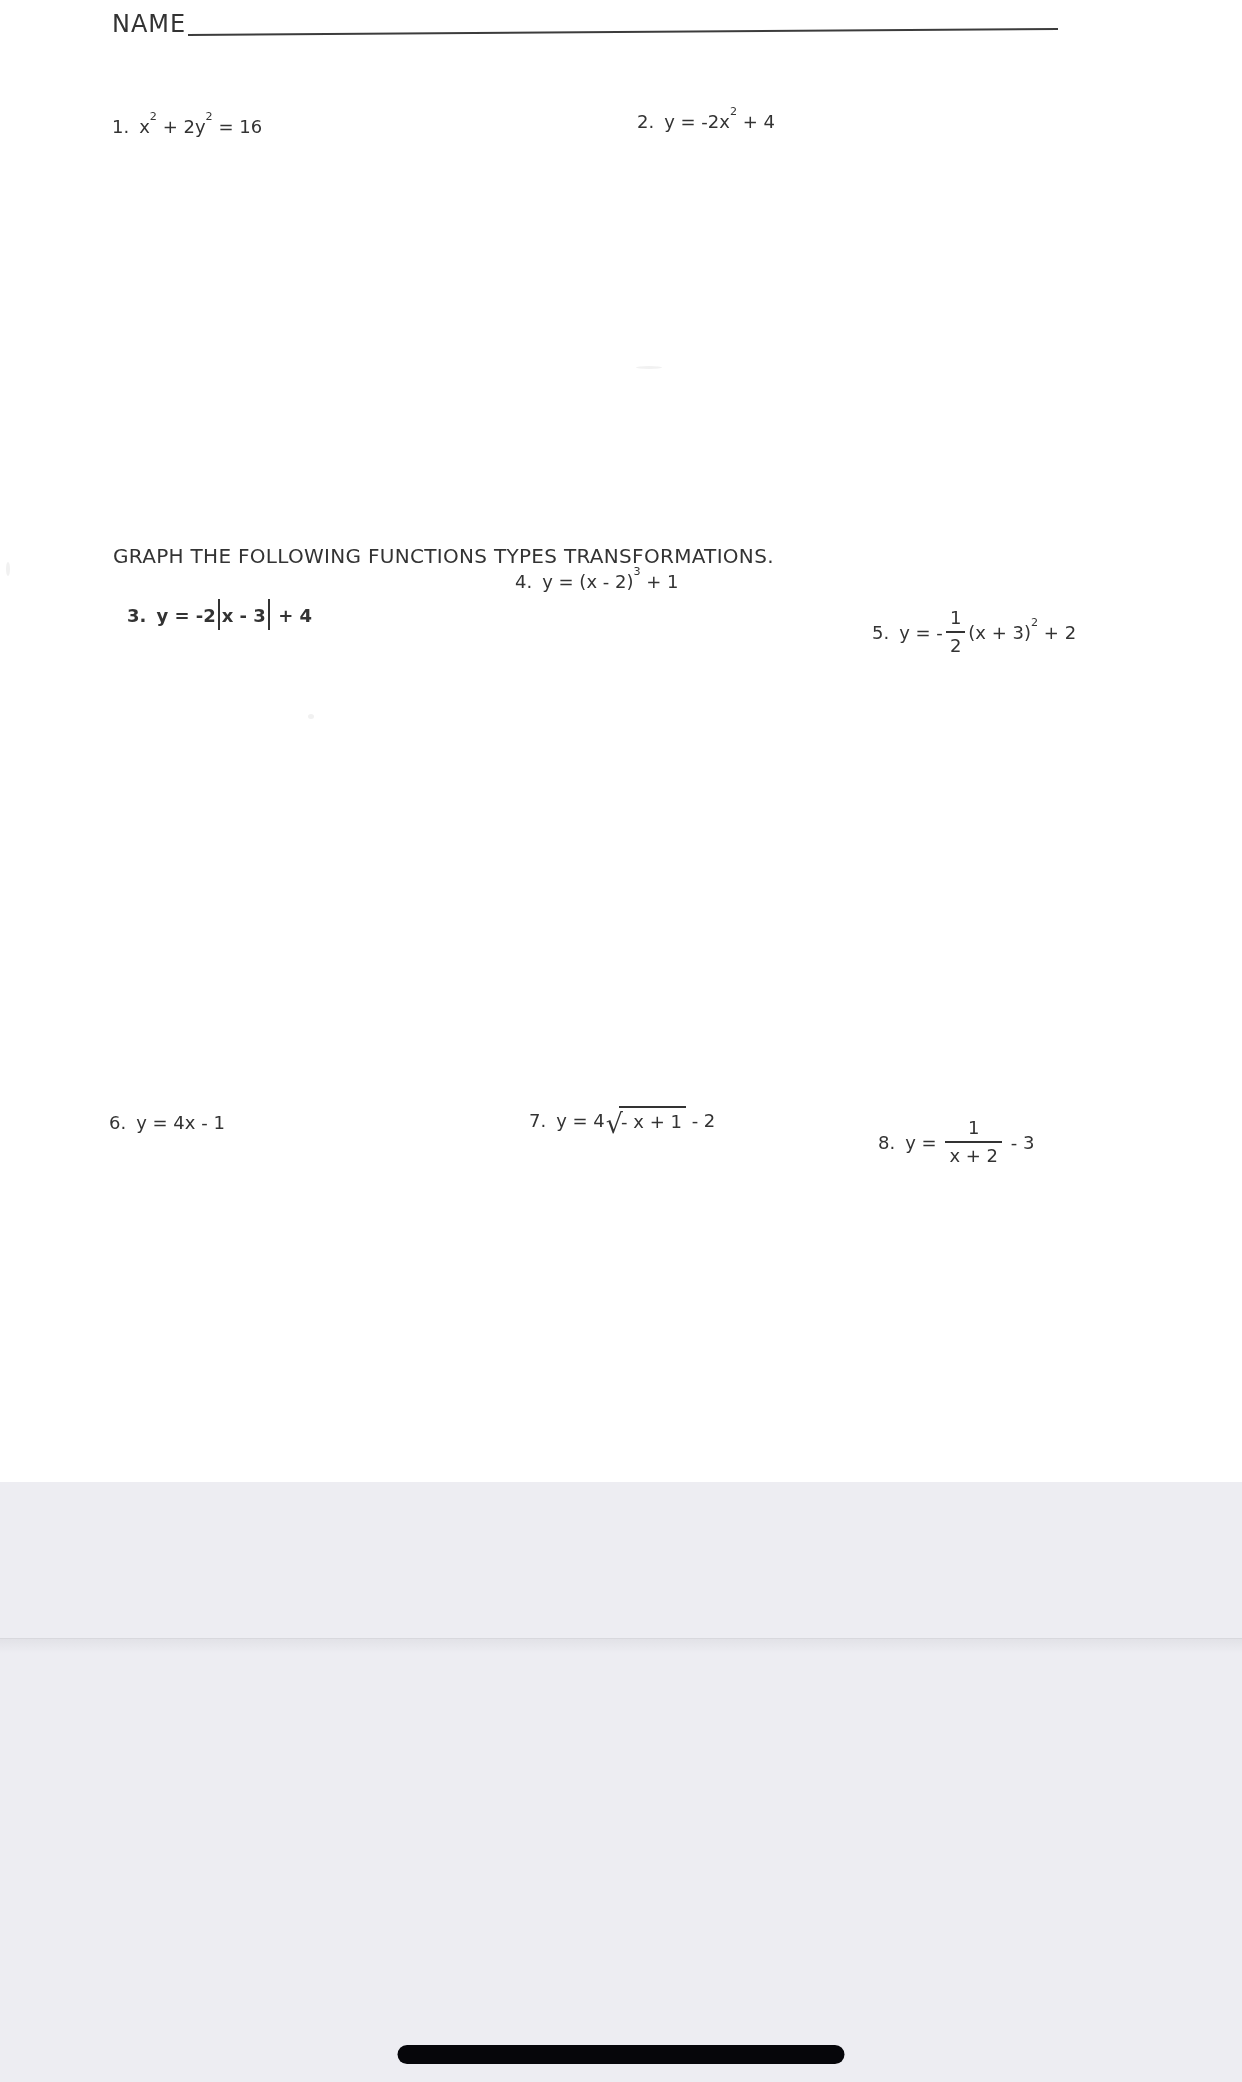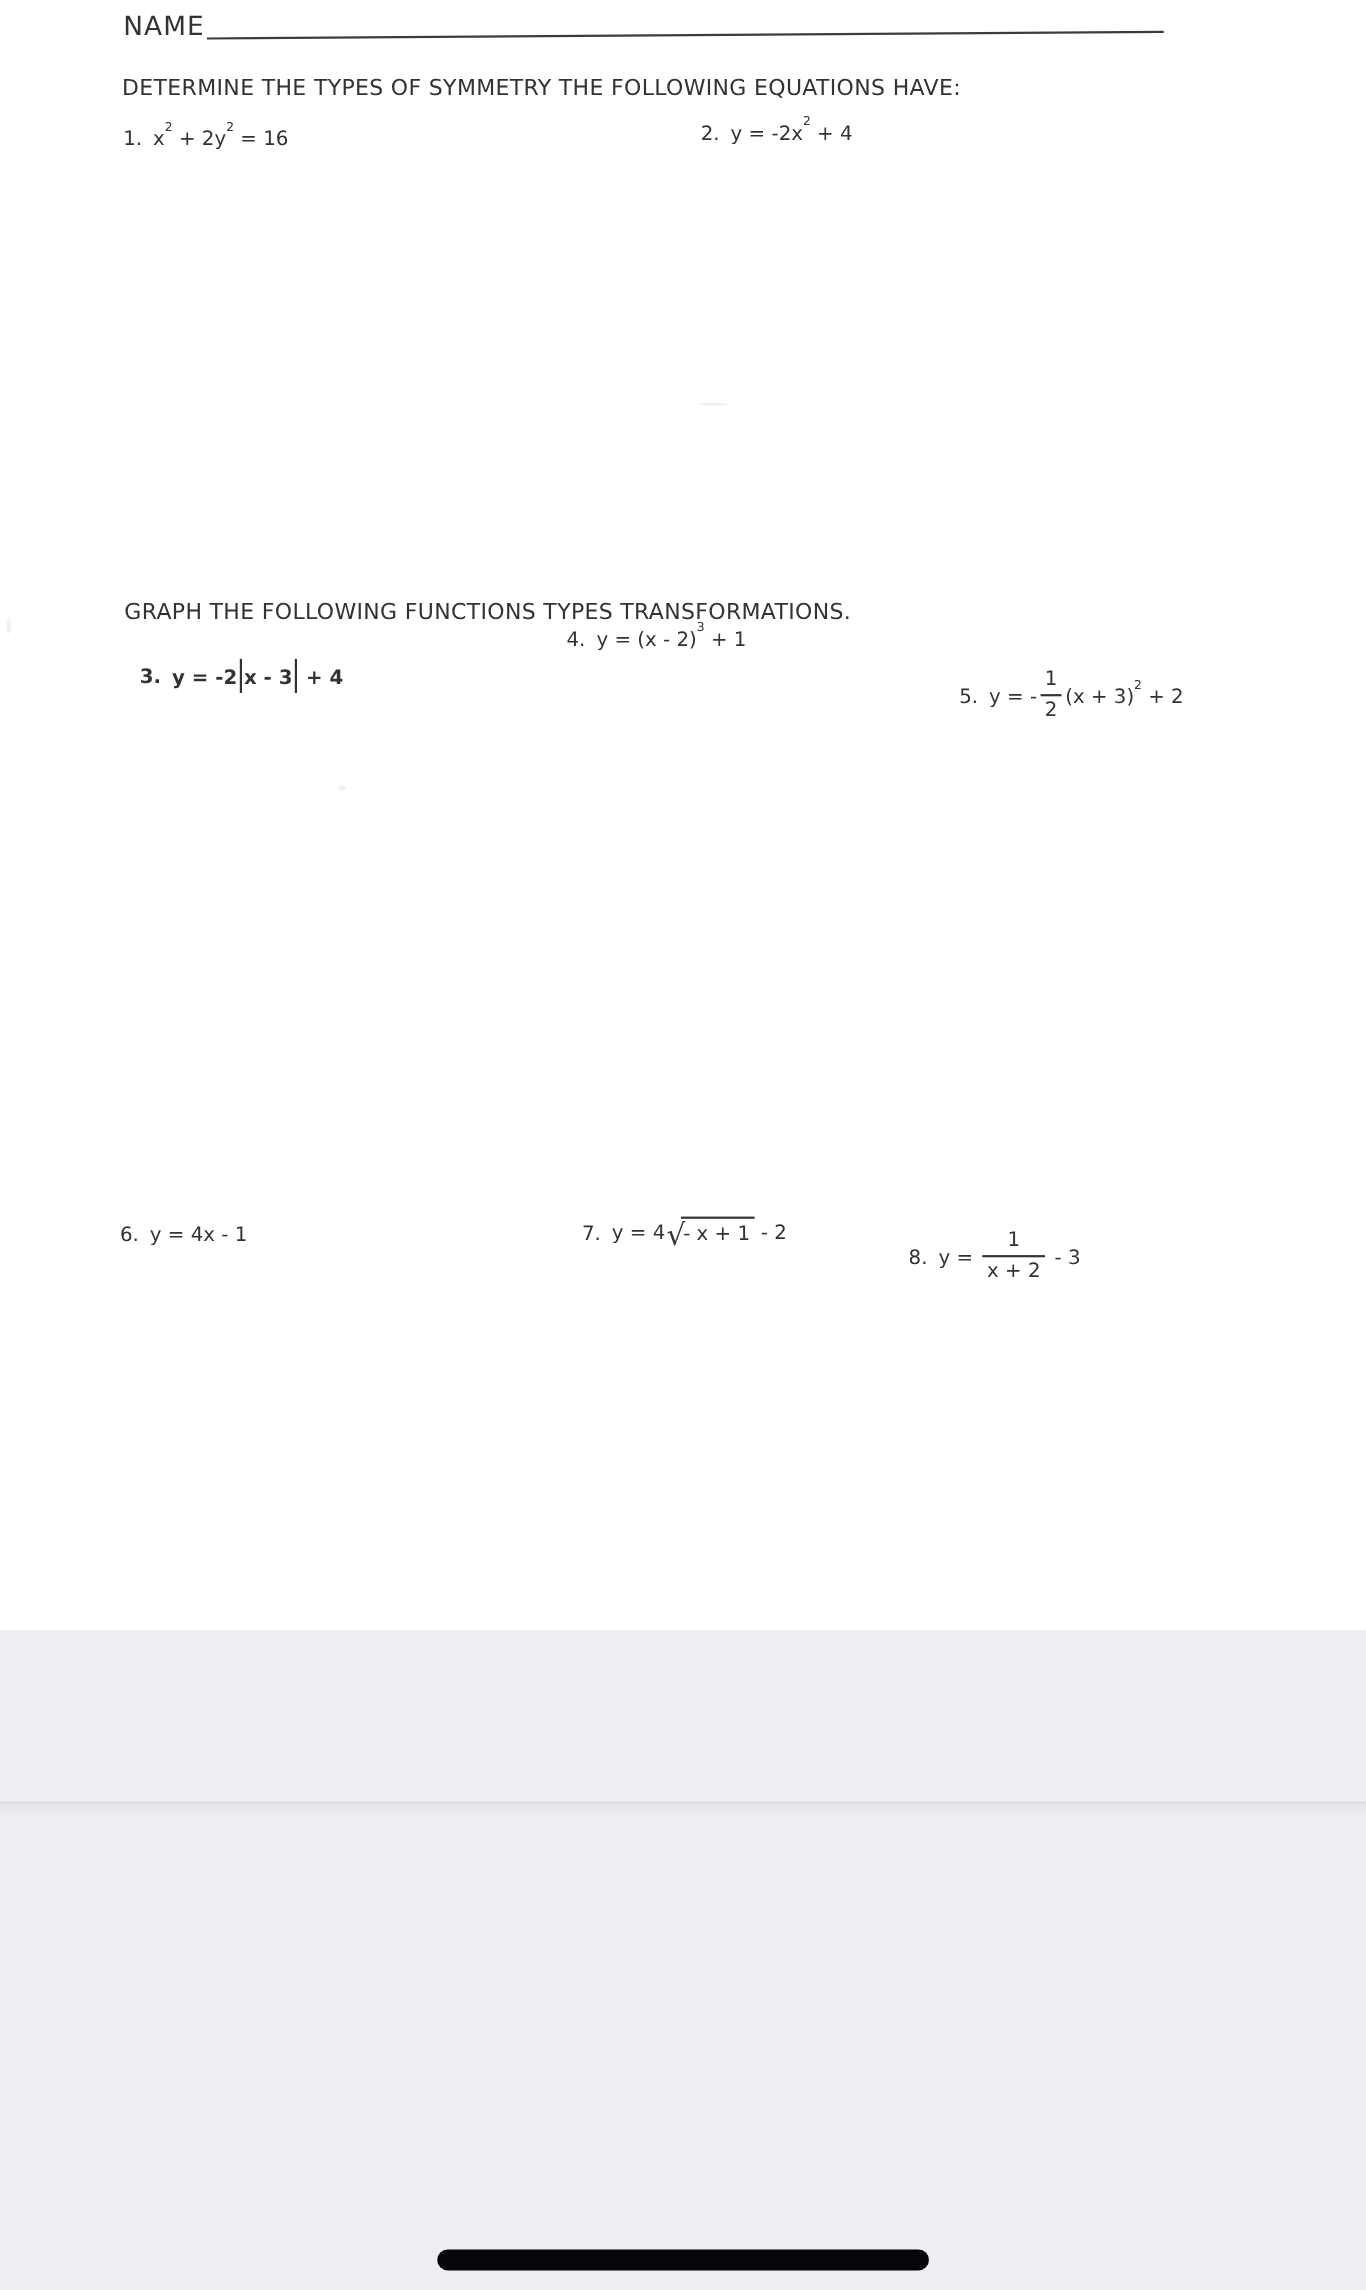--- a/index.html
+++ b/index.html
@@ -53,21 +53,21 @@
     border-top:2px solid var(--ink);padding:3px 4px 0 2px;margin-left:-4px;
     align-self:flex-start;
   }
   .eq1{left:112px;top:116px;}
   .eq2{left:637px;top:111px;}
   .eq3{left:127px;top:601px;font-weight:bold;}
   .eq4{left:515px;top:571px;}
   .eq5{left:872px;top:611px;text-align:right;}
   .eq6{left:109px;top:1112px;}
   .eq7{left:529px;top:1108px;}
-  .eq8{left:826px;top:1121px;}
+  .eq8{left:878px;top:1121px;}
   
   .artifact{position:absolute;background:#f1f1f1;border-radius:50%;}
   .artifact-1{left:636px;top:366px;width:26px;height:3px;}
   .artifact-2{left:6px;top:562px;width:4px;height:14px;}
   .artifact-3{left:308px;top:714px;width:6px;height:5px;}
   
   .below-page{
     position:absolute;left:0;top:1638px;width:1242px;height:444px;
     background:linear-gradient(#e2e2e7 0,#ededf2 14px);
     border-top:1px solid #d8d8dd;
@@ -78,21 +78,20 @@
   }
 </style>
 </head>
 <body style="--ink: #333333;">
 
 <div class="page">
 
   <span class="name-label">NAME</span>
   <div class="name-line"></div>
 
-  <div class="heading heading-1">DETERMINE THE TYPES OF SYMMETRY THE FOLLOWING EQUATIONS HAVE:</div>
 
   <div class="eq eq1"><span class="pnum">1.</span><span>x</span><sup>2</sup><span> + 2y</span><sup>2</sup><span> = 16</span></div>
   <div class="eq eq2"><span class="pnum">2.</span><span>y = -2x</span><sup>2</sup><span> + 4</span></div>
 
   <div class="heading heading-2">GRAPH THE FOLLOWING FUNCTIONS TYPES TRANSFORMATIONS.</div>
 
   <div class="eq eq3"><span class="pnum">3.</span><span>y = -2</span><span class="absbar"></span><span>x - 3</span><span class="absbar"></span><span> + 4</span></div>
   <div class="eq eq4"><span class="pnum">4.</span><span>y = (x - 2)</span><sup>3</sup><span> + 1</span></div>
   <div class="eq eq5"><span class="pnum">5.</span><span>y = -</span><span class="frac">
         <span class="fnum">1</span>

